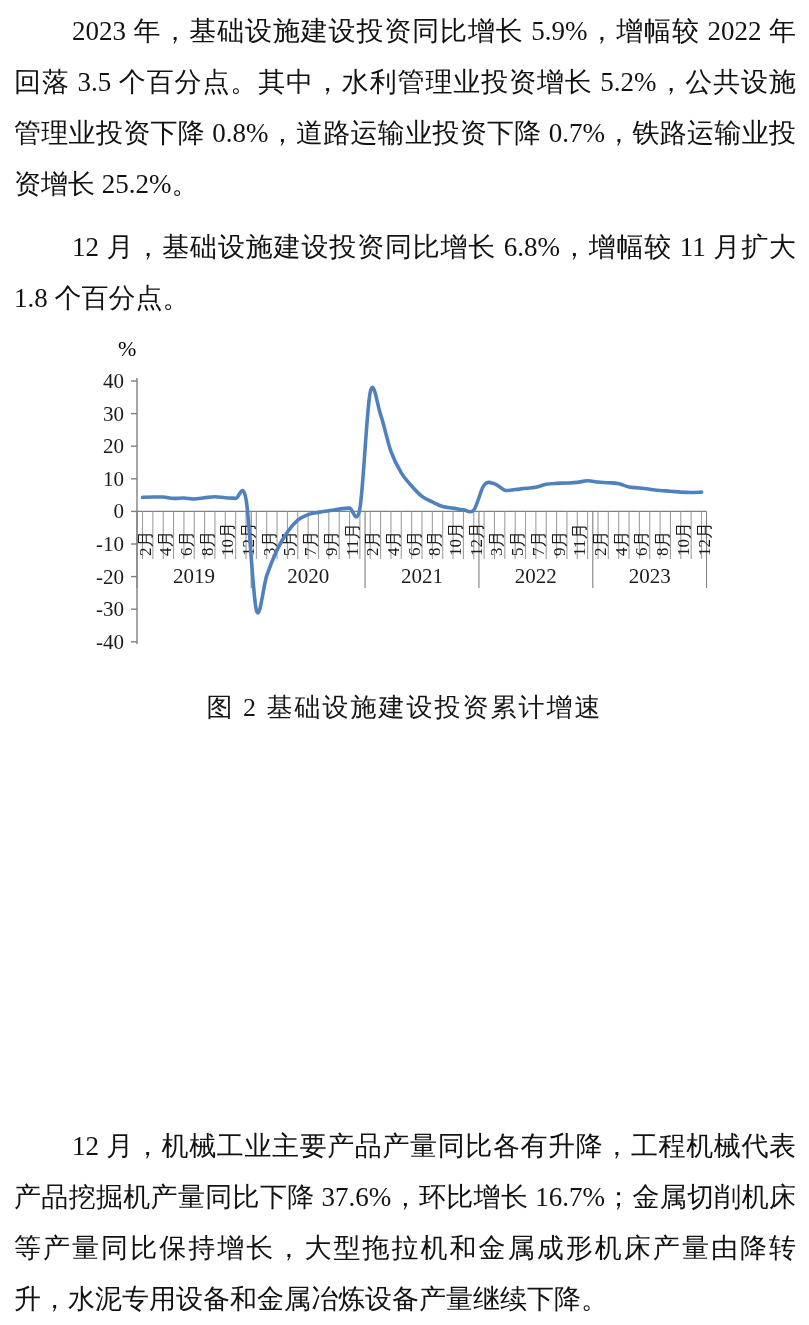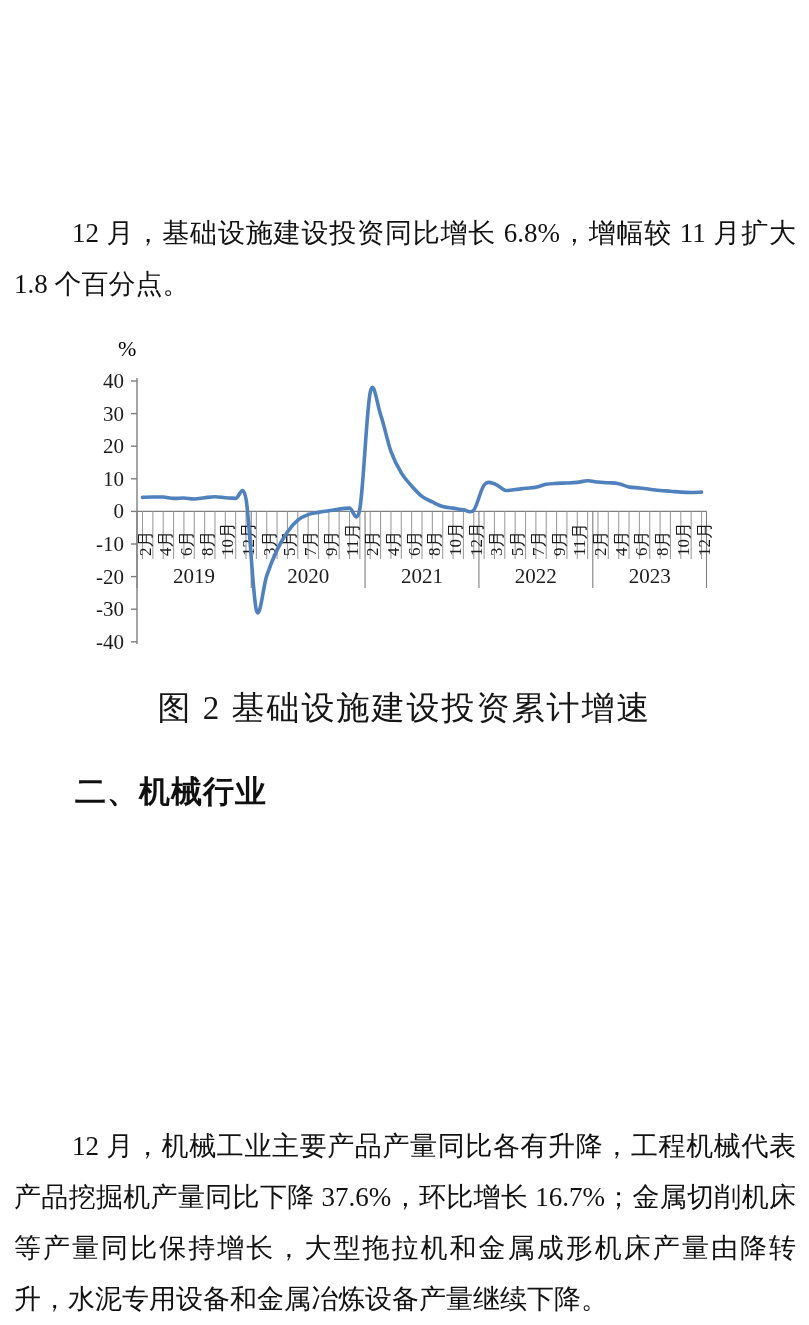--- a/index.html
+++ b/index.html
@@ -14,39 +14,40 @@
     text-align:justify;text-indent:58px;
     font-family:"Liberation Serif","DejaVu Serif",serif;
   }
   .chart-wrap{position:absolute;left:0;top:330px;width:809px;height:330px;}
   .chart-wrap svg{display:block;}
   .chart-wrap text{
     font-family:"Liberation Serif","DejaVu Serif",serif;
   }
   .fig-caption{
     position:absolute;left:0;top:692px;width:809px;margin:0;
-    text-align:center;font-size:33px;line-height:32px;color:#161616;
+    text-align:center;font-size:26px;line-height:32px;color:#161616;
     letter-spacing:2px;font-weight:400;
   }
   .section-heading{
     position:absolute;left:75px;top:772px;margin:0;
     font-family:"Liberation Sans","DejaVu Sans",sans-serif;
     font-weight:700;font-size:31px;line-height:40px;color:#101010;
     letter-spacing:1px;
   }
   .p1{top:6px;}
-  .p2{top:208px;}
+  .p2{top:222px;}
   .p3{top:857px;}
   .p4{top:1121px;}
 </style>
 </head>
 <body>
 
 <div class="page">
 
+  <p class="body-text p1">2023 年，基础设施建设投资同比增长 5.9%，增幅较 2022 年回落 3.5 个百分点。其中，水利管理业投资增长 5.2%，公共设施管理业投资下降 0.8%，道路运输业投资下降 0.7%，铁路运输业投资增长 25.2%。</p>
 
   <p class="body-text p2">12 月，基础设施建设投资同比增长 6.8%，增幅较 11 月扩大 1.8 个百分点。</p>
 
   <div class="chart-wrap">
     <svg id="chart-svg" width="809" height="330" viewBox="0 330 809 330">
       <text x="118" y="356" font-size="22">%</text>
     <g stroke="#7F7F7F" stroke-width="1.4">
           <line x1="137" y1="378" x2="137" y2="644"></line>
           <line x1="131" y1="381" x2="137" y2="381"></line>
           <line x1="131" y1="413.59999999999997" x2="137" y2="413.59999999999997"></line>
@@ -165,18 +166,17 @@
           <text x="422" y="583" text-anchor="middle" font-size="21">2021</text>
           <text x="535.8703703703703" y="583" text-anchor="middle" font-size="21">2022</text>
           <text x="649.6527777777778" y="583" text-anchor="middle" font-size="21">2023</text>
         </g>
         <path d="M 142.5 497.382 C 144.22530864197532 497.3276666666667, 149.40123456790124 497.1103333333333, 152.85185185185185 497.056 C 156.30246913580245 497.00166666666667, 159.7530864197531 496.83866666666665, 163.2037037037037 497.056 C 166.6543209876543 497.2733333333333, 170.10493827160494 498.19699999999995, 173.55555555555554 498.35999999999996 C 177.00617283950615 498.52299999999997, 180.45679012345678 497.9253333333333, 183.9074074074074 498.034 C 187.358024691358 498.1426666666667, 190.8086419753086 499.0663333333333, 194.25925925925924 499.012 C 197.70987654320987 498.9576666666667, 201.1604938271605 498.0883333333333, 204.61111111111111 497.70799999999997 C 208.06172839506172 497.32766666666663, 211.51234567901236 496.72999999999996, 214.96296296296296 496.72999999999996 C 218.41358024691357 496.72999999999996, 221.8641975308642 497.4363333333333, 225.3148148148148 497.70799999999997 C 228.76543209876542 497.9796666666666, 232.21604938271605 498.1426666666666, 235.66666666666666 498.35999999999996 C 239.11728395061726 498.5773333333333, 242.5679012345679 480.3756666666667, 246.0185185185185 499.012 C 249.4691358024691 517.6483333333333, 252.91975308641975 597.4096666666667, 256.3703703703704 610.178 C 259.820987654321 622.9463333333333, 263.2716049382716 585.6736666666666, 266.72222222222223 575.622 C 270.17283950617286 565.5703333333333, 273.62345679012344 557.1486666666666, 277.0740740740741 549.8679999999999 C 280.5246913580247 542.5873333333333, 283.9753086419753 536.8823333333333, 287.4259259259259 531.938 C 290.87654320987656 526.9936666666666, 294.32716049382714 523.0816666666667, 297.77777777777777 520.202 C 301.2283950617284 517.3223333333333, 304.679012345679 515.9639999999999, 308.1296296296296 514.66 C 311.58024691358025 513.356, 315.03086419753083 513.03, 318.48148148148147 512.3779999999999 C 321.9320987654321 511.72599999999994, 325.3827160493827 511.29133333333334, 328.8333333333333 510.748 C 332.28395061728395 510.20466666666664, 335.7345679012345 509.55266666666665, 339.18518518518516 509.118 C 342.6358024691358 508.68333333333334, 346.0864197530864 508.2486666666667, 349.537037037037 508.14 C 352.98765432098764 508.0313333333333, 356.4382716049383 527.8086666666666, 359.8888888888889 508.46599999999995 C 363.33950617283955 489.1233333333333, 366.7901234567901 407.73199999999997, 370.24074074074076 392.08399999999995 C 373.6913580246914 376.4359999999999, 377.141975308642 404.6893333333333, 380.5925925925926 414.578 C 384.04320987654324 424.46666666666664, 387.4938271604938 441.69033333333334, 390.94444444444446 451.416 C 394.3950617283951 461.14166666666665, 397.84567901234567 467.1726666666666, 401.2962962962963 472.93199999999996 C 404.74691358024694 478.6913333333333, 408.1975308641975 482.05999999999995, 411.64814814814815 485.972 C 415.0987654320988 489.884, 418.54938271604937 493.7416666666667, 422 496.404 C 425.45061728395063 499.0663333333333, 428.9012345679012 500.26166666666666, 432.35185185185185 501.94599999999997 C 435.8024691358025 503.6303333333333, 439.25308641975306 505.47766666666666, 442.7037037037037 506.51 C 446.15432098765433 507.5423333333333, 449.6049382716049 507.59666666666664, 453.05555555555554 508.14 C 456.5061728395062 508.68333333333334, 459.95679012345676 509.44399999999996, 463.4074074074074 509.77 C 466.858024691358 510.096, 470.3086419753086 514.2253333333333, 473.75925925925924 510.096 C 477.2098765432099 505.9666666666667, 480.66049382716045 489.395, 484.1111111111111 484.99399999999997 C 487.5617283950617 480.59299999999996, 491.0123456790123 482.8206666666667, 494.46296296296293 483.69 C 497.91358024691357 484.5593333333333, 501.36419753086415 489.23199999999997, 504.8148148148148 490.21 C 508.2654320987654 491.188, 511.716049382716 489.884, 515.1666666666666 489.558 C 518.6172839506172 489.23199999999997, 522.0679012345679 488.6343333333333, 525.5185185185185 488.25399999999996 C 528.969135802469 487.8736666666666, 532.4197530864197 487.92799999999994, 535.8703703703703 487.27599999999995 C 539.3209876543209 486.62399999999997, 542.7716049382716 484.99399999999997, 546.2222222222222 484.342 C 549.6728395061727 483.69, 553.1234567901234 483.5813333333333, 556.574074074074 483.364 C 560.0246913580246 483.14666666666665, 563.4753086419753 483.201, 566.9259259259259 483.038 C 570.3765432098764 482.875, 573.8271604938273 482.7663333333333, 577.2777777777778 482.38599999999997 C 580.7283950617284 482.0056666666666, 584.179012345679 480.8103333333333, 587.6296296296296 480.756 C 591.0802469135801 480.70166666666665, 594.530864197531 481.734, 597.9814814814815 482.06 C 601.4320987654321 482.386, 604.8827160493827 482.44033333333334, 608.3333333333333 482.712 C 611.7839506172838 482.98366666666664, 615.2345679012346 482.98366666666664, 618.6851851851852 483.69 C 622.1358024691358 484.39633333333336, 625.5864197530864 486.2436666666666, 629.037037037037 486.95 C 632.4876543209875 487.65633333333335, 635.9382716049383 487.54766666666666, 639.3888888888889 487.928 C 642.8395061728395 488.30833333333334, 646.2901234567901 488.7973333333333, 649.7407407407406 489.23199999999997 C 653.1913580246912 489.66666666666663, 656.641975308642 490.21, 660.0925925925926 490.536 C 663.5432098765432 490.862, 666.9938271604939 490.91633333333334, 670.4444444444445 491.188 C 673.895061728395 491.45966666666664, 677.3456790123457 491.94866666666667, 680.7962962962963 492.166 C 684.2469135802469 492.3833333333333, 687.6975308641976 492.49199999999996, 691.1481481481482 492.49199999999996 C 694.5987654320987 492.49199999999996, 699.7746913580247 492.2203333333333, 701.5 492.166" fill="none" stroke="#4F81BD" stroke-width="3.6" stroke-linejoin="round" stroke-linecap="round"></path>
       </svg>
   </div>
 
   <p class="fig-caption">图 2  基础设施建设投资累计增速</p>
 
-  <h2 class="section-heading">二、机械行业</h2>
 
 
   <p class="body-text p4">12 月，机械工业主要产品产量同比各有升降，工程机械代表产品挖掘机产量同比下降 37.6%，环比增长 16.7%；金属切削机床等产量同比保持增长，大型拖拉机和金属成形机床产量由降转升，水泥专用设备和金属冶炼设备产量继续下降。</p>
 
 </div>
 
 </body></html>

